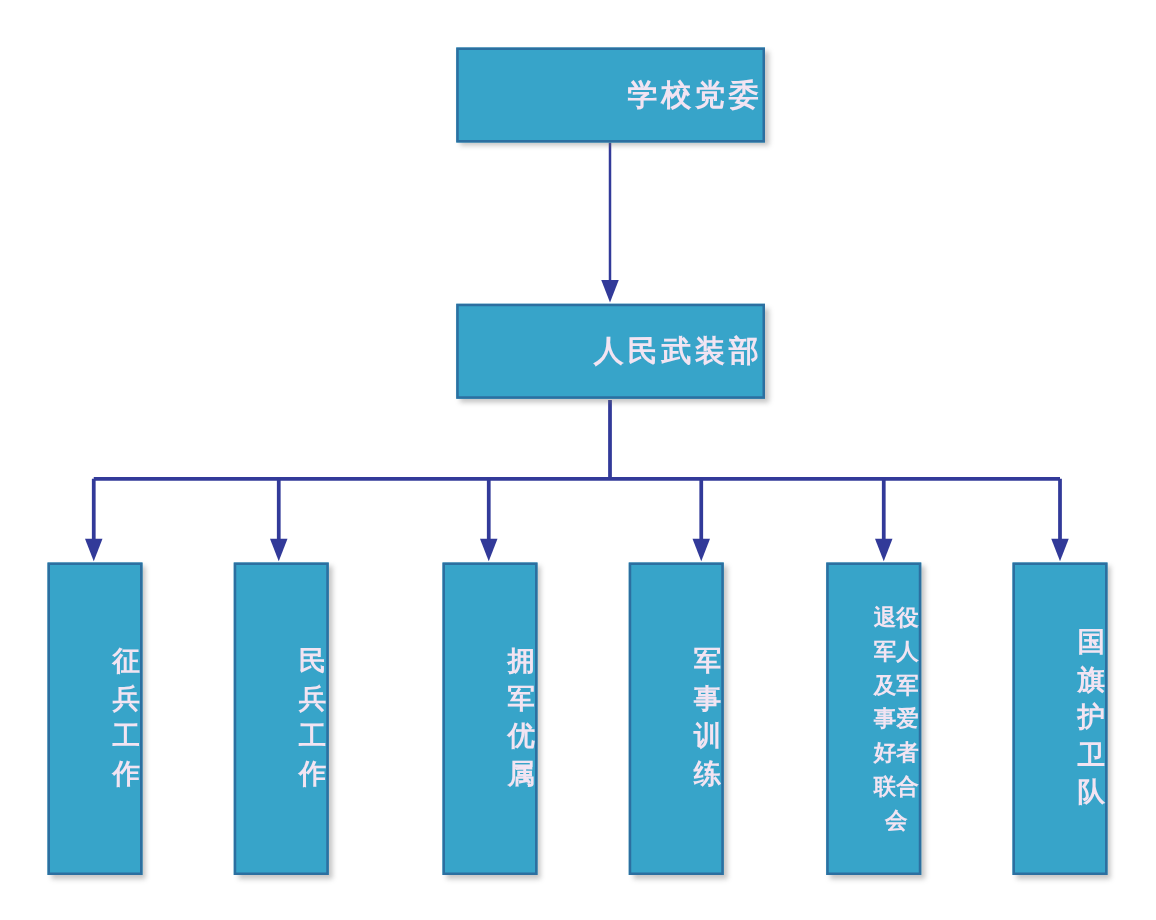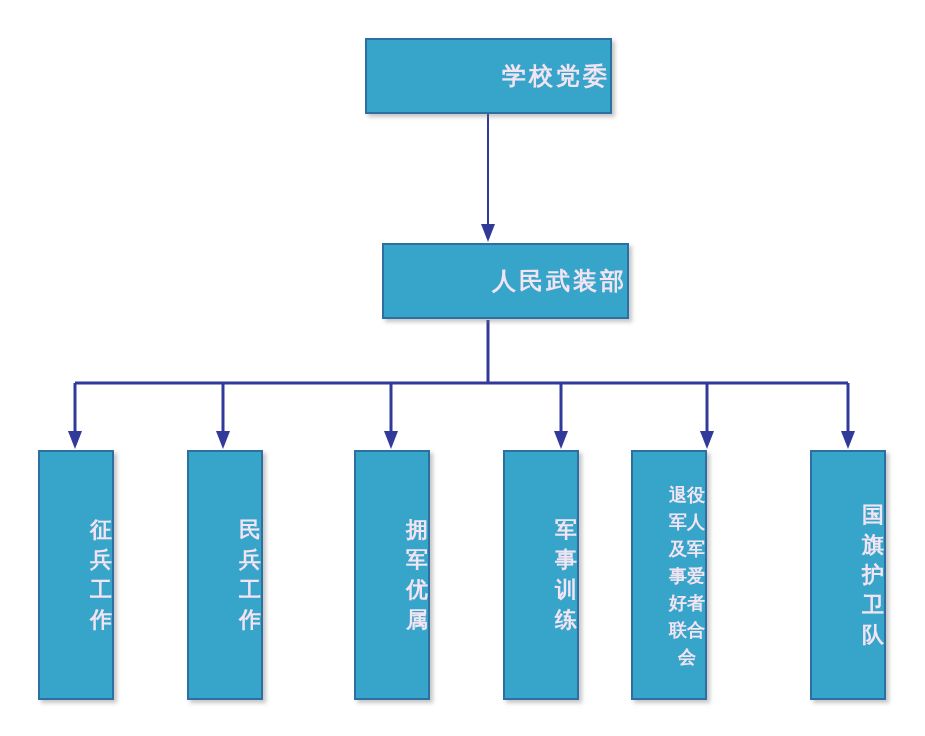--- a/index.html
+++ b/index.html
@@ -61,21 +61,21 @@
       <polygon points="561,449 554,431 568,431"></polygon>
       <polygon points="707,449 700,431 714,431"></polygon>
       <polygon points="848,449 841,431 855,431"></polygon>
     </g>
   </svg>
 
   <div class="box hbox" style="left:365px;top:38px;">
     <span class="box-label">学校党委</span>
   </div>
 
-  <div class="box hbox" style="left:382px;top:243px;">
+  <div class="box hbox" style="left:365px;top:243px;">
     <span class="box-label">人民武装部</span>
   </div>
 
   <div class="box vbox" style="left:38px;top:450px;">
     <span class="box-label">征
 兵
 工
 作</span>
   </div>
 
@@ -93,21 +93,21 @@
 属</span>
   </div>
 
   <div class="box vbox" style="left:503px;top:450px;">
     <span class="box-label">军
 事
 训
 练</span>
   </div>
 
-  <div class="box vbox small" style="left:631px;top:450px;">
+  <div class="box vbox small" style="left:661px;top:450px;">
     <span class="box-label">退役
 军人
 及军
 事爱
 好者
 联合
 会</span>
   </div>
 
   <div class="box vbox" style="left:810px;top:450px;">

